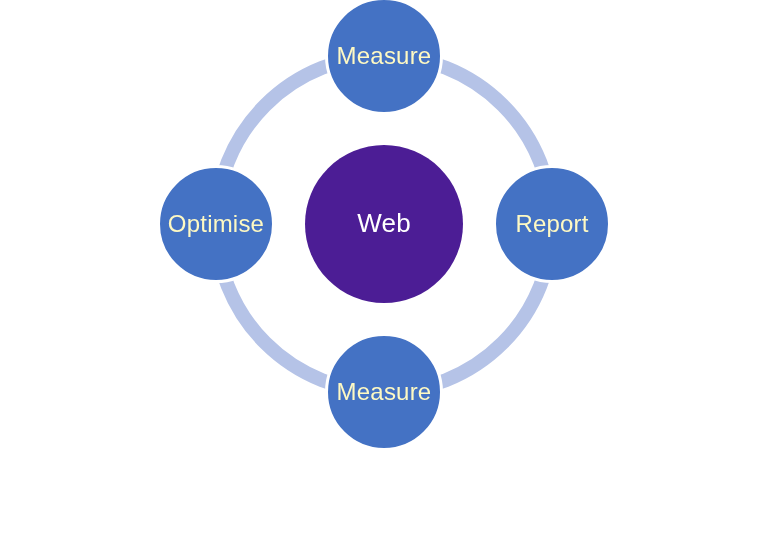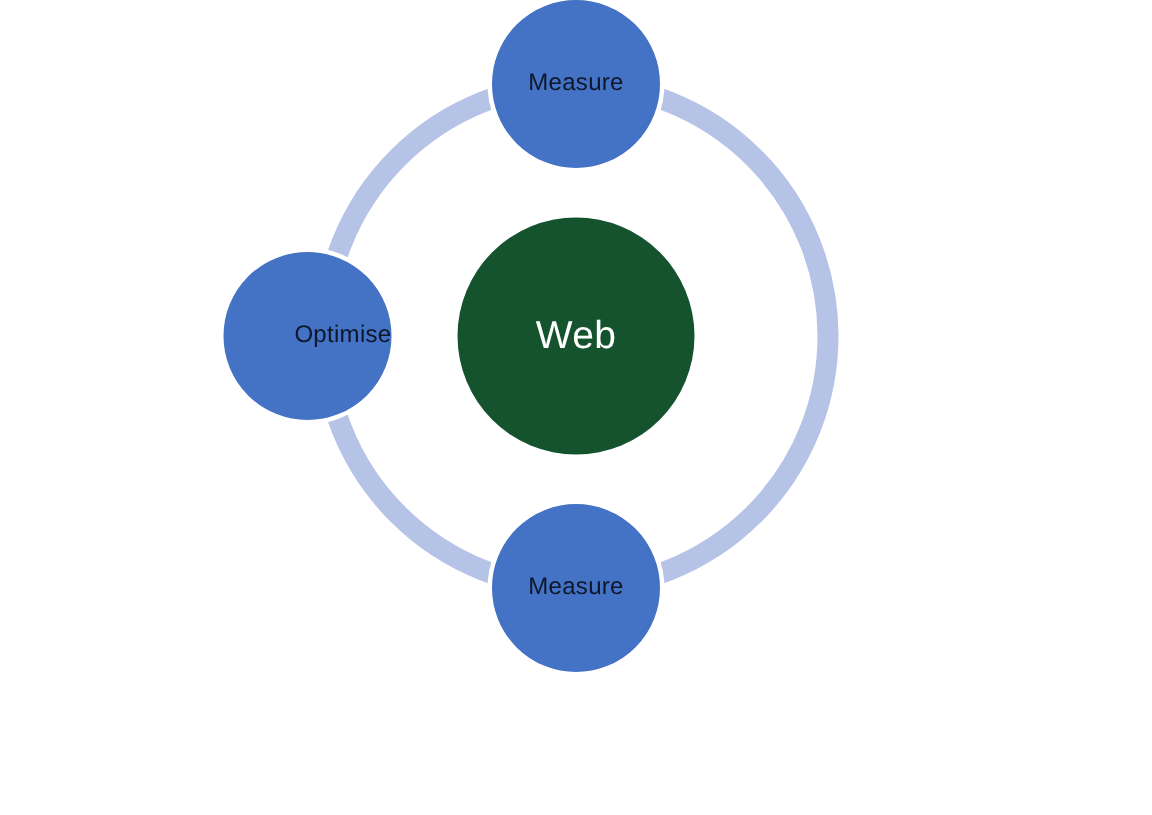--- a/index.html
+++ b/index.html
@@ -25,21 +25,21 @@
     border-radius: 50%;
     box-sizing: content-box;
   }
   .center-node {
     position: absolute;
     left: 305px;
     top: 145px;
     width: 158px;
     height: 158px;
     border-radius: 50%;
-    background: #14532d;
+    background: #4c1d95;
     display: flex;
     flex-direction: column;
     align-items: center;
     justify-content: center;
     text-align: right;
   }
   .center-node .line {
     color: #ffffff;
     font-size: 26px;
     line-height: 1.15;
@@ -53,41 +53,44 @@
     border: 3px solid #ffffff;
     border-radius: 50%;
     background: #4472c4;
     box-sizing: content-box;
     display: flex;
     align-items: center;
     justify-content: center;
     text-align: center;
   }
   .node .label {
-    color: #0f172a;
-    font-size: 16px;
+    color: #fef9c3;
+    font-size: 24px;
     font-weight: 400;
     letter-spacing: 0.2px;
   }
   .node-top    { left: 325px; top: -3px;  }
   .node-right  { left: 493px; top: 165px; }
   .node-bottom { left: 325px; top: 333px; }
-  .node-left   { left: 146px; top: 165px; justify-content: flex-end; }
+  .node-left   { left: 157px; top: 165px; }
 </style>
 </head>
 <body>
 
 <div class="canvas">
 
   <div class="ring"></div>
 
   <div class="node node-top">
     <span class="label">Measure</span>
   </div>
 
+  <div class="node node-right">
+    <span class="label">Report</span>
+  </div>
 
   <div class="node node-bottom">
     <span class="label">Measure</span>
   </div>
 
   <div class="node node-left">
     <span class="label">Optimise</span>
   </div>
 
   <div class="center-node">

